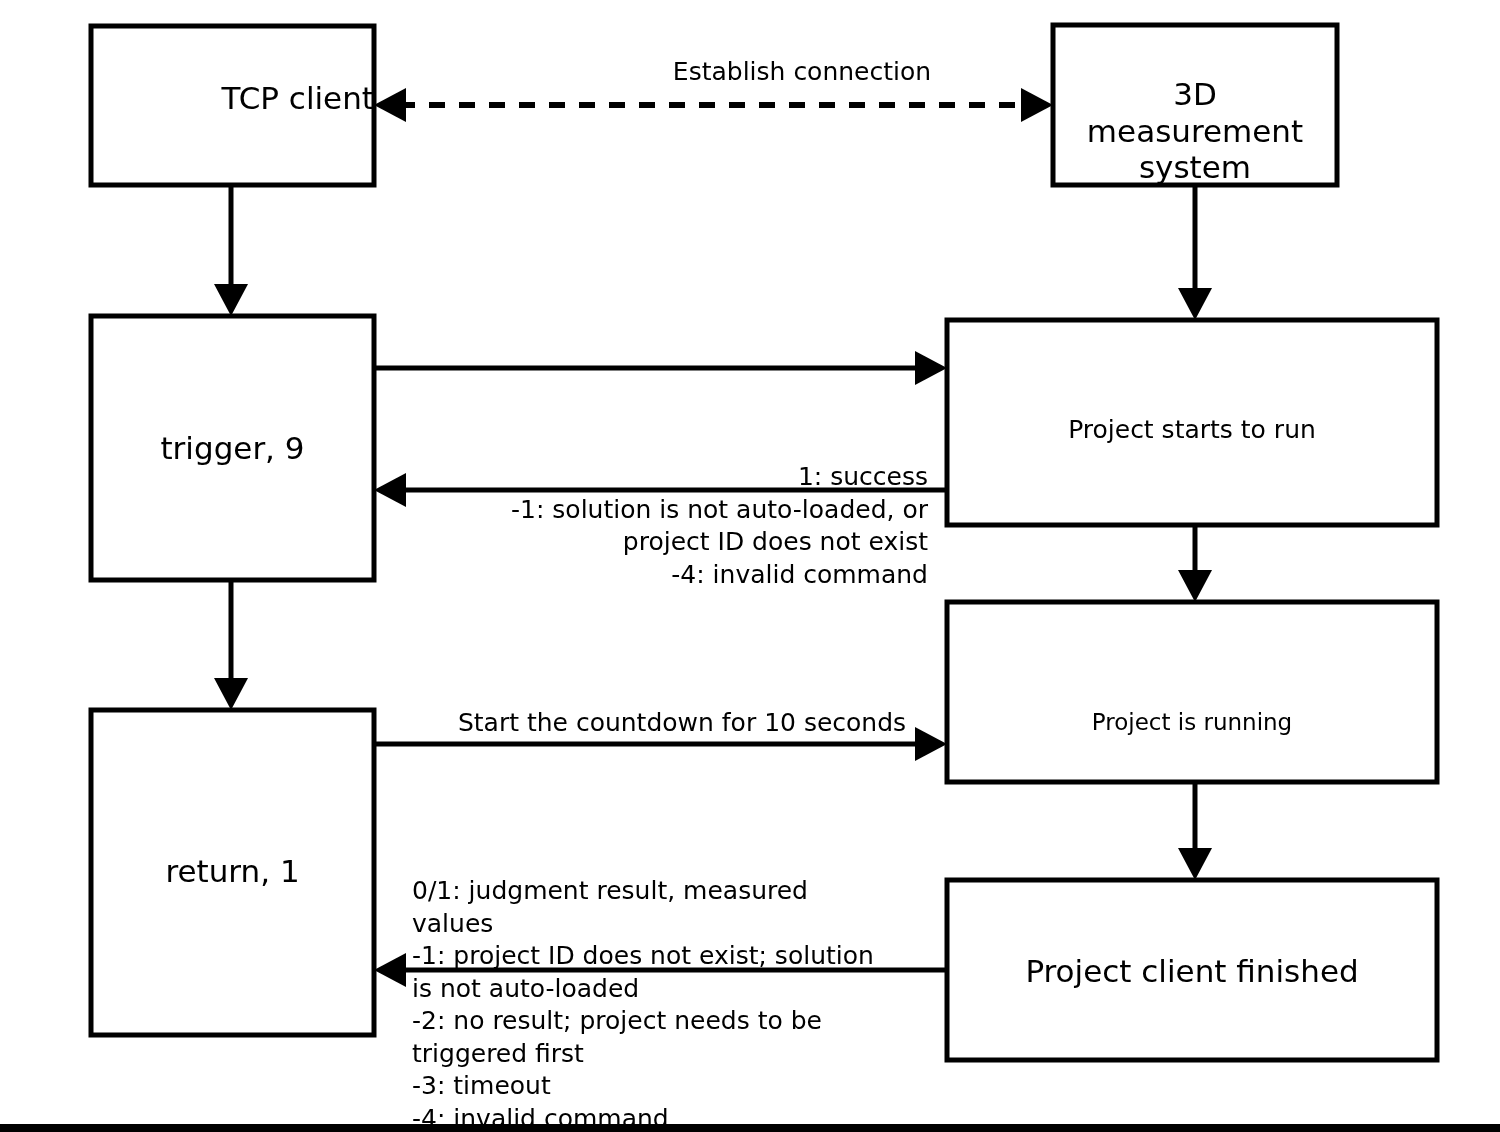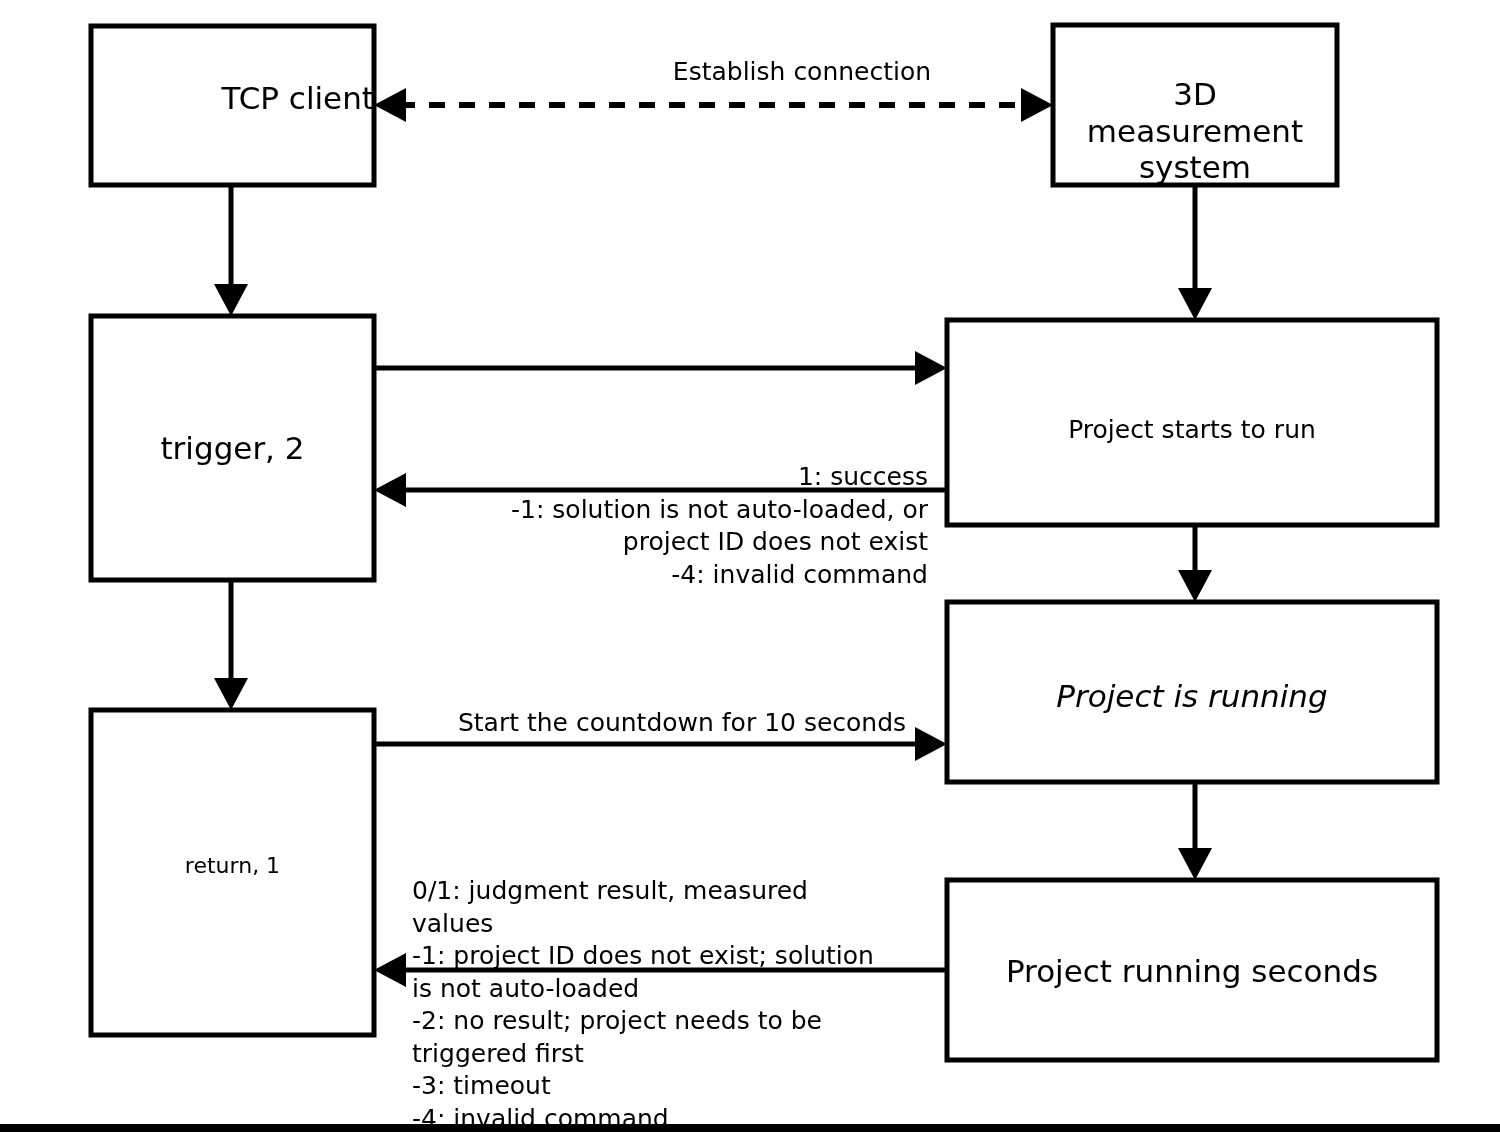--- a/index.html
+++ b/index.html
@@ -66,23 +66,23 @@
     color: #000000;
     font-family: "DejaVu Sans", "Liberation Sans", sans-serif;
     font-weight: 400;
     line-height: 1.30;
     white-space: pre-line;
     pointer-events: none;
   }
   .lbl-tcp-client   { left: 91px;  top: 80px;  width: 283px; font-size: 31px; text-align: right; }
   .lbl-3d-system    { left: 1053px; top: 36px;  width: 284px; font-size: 31px; margin-top: 40px; }
   .lbl-trigger      { left: 91px;  top: 430px; width: 283px; font-size: 31px; }
-  .lbl-return       { left: 91px;  top: 853px; width: 283px; font-size: 22px; }
+  .lbl-return       { left: 91px;  top: 853px; width: 283px; font-size: 31px; }
   .lbl-starts-run   { left: 947px; top: 415px; width: 490px; font-size: 25px; }
-  .lbl-is-running   { left: 947px; top: 678px; width: 490px; font-size: 31px; font-style: italic; }
+  .lbl-is-running   { left: 947px; top: 709px; width: 490px; font-size: 23px; }
   .lbl-finished     { left: 947px; top: 953px; width: 490px; font-size: 31px; }
 
   .lbl-establish    { left: 592px; top: 56px;  width: 420px; font-size: 25px; text-align: center; }
   .lbl-trigger-ret  { left: 458px; top: 461px; width: 470px; font-size: 25px; text-align: right; }
   .lbl-countdown    { left: 432px; top: 707px; width: 500px; font-size: 25px; text-align: center; }
   .lbl-return-ret   { left: 412px; top: 875px; width: 520px; font-size: 25px; text-align: left; }
 </style>
 </head>
 <body>
 
@@ -137,29 +137,29 @@
 
     <rect class="bottom-rule" x="0" y="1124" width="1500" height="8"></rect>
   </svg>
 
   <div class="node-label lbl-tcp-client">TCP client</div>
 
   <div class="node-label lbl-3d-system">3D
 measurement
 system</div>
 
-  <div class="node-label lbl-trigger">trigger, 2</div>
+  <div class="node-label lbl-trigger">trigger, 9</div>
 
   <div class="node-label lbl-return">return, 1</div>
 
   <div class="node-label lbl-starts-run">Project starts to run</div>
 
   <div class="node-label lbl-is-running">Project is running</div>
 
-  <div class="node-label lbl-finished">Project running seconds</div>
+  <div class="node-label lbl-finished">Project client finished</div>
 
   <div class="edge-label lbl-establish">Establish connection</div>
 
   <div class="edge-label lbl-trigger-ret">  1: success
 -1: solution is not auto-loaded, or
 project ID does not exist
 -4: invalid command</div>
 
   <div class="edge-label lbl-countdown">Start the countdown for 10 seconds</div>
 

